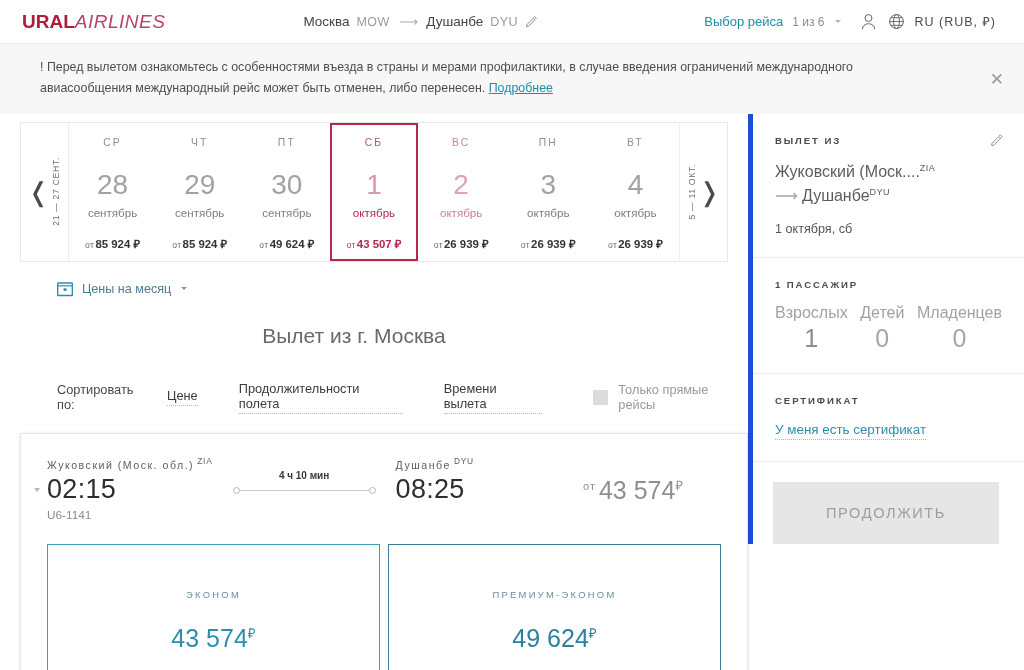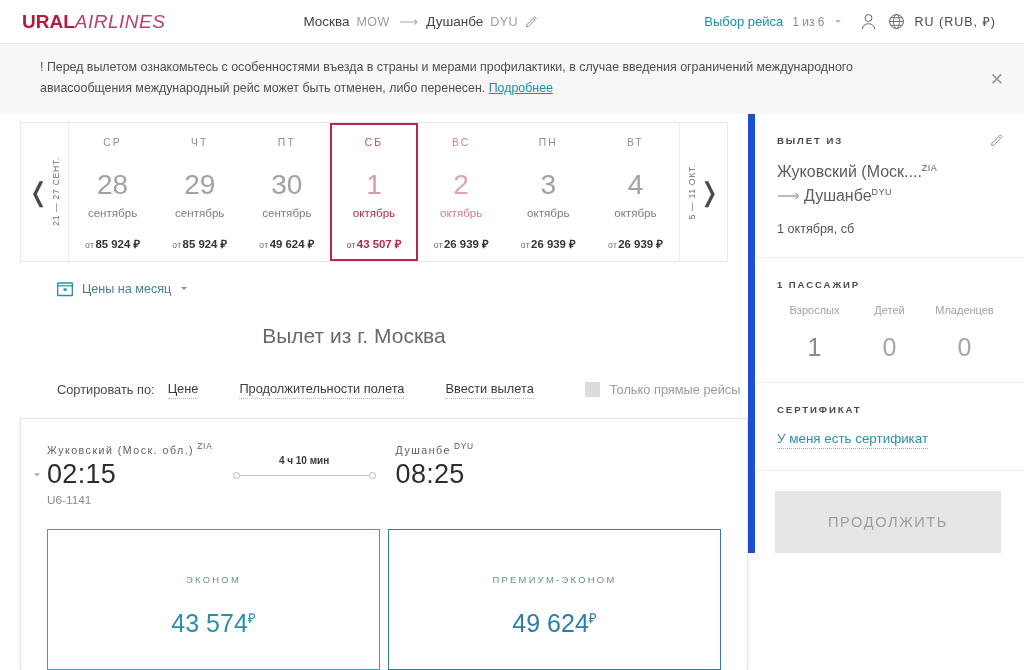--- a/index.html
+++ b/index.html
@@ -92,21 +92,21 @@
   }
 
   
   .main {
     display: flex;
     align-items: flex-start;
   }
   .left-col { width: 758px; }
   .right-col {
     width: 310px;
-    border-left: 7px solid #1d4ed8;
+    border-left: 5px solid #1d4ed8;
   }
 
   
   .datebar-wrap { padding: 8px 20px 0 20px; }
   .datebar {
     display: flex;
     border: 1px solid #e8e8e8;
     background: #fff;
     height: 140px;
   }
@@ -398,24 +398,24 @@
   }
   .pax-row {
     display: flex;
     margin-top: 2px;
   }
   .pax {
     flex: 1;
     text-align: center;
   }
   .pax .pl {
-    font-size: 11px;
+    font-size: 16px;
     color: #a2a2a2;
     display: block;
-    margin-bottom: 18px;
+    margin-bottom: 3px;
   }
   .pax .pv {
     font-size: 25px;
     font-weight: 300;
     color: #a6a6a6;
     line-height: 1.1;
   }
   .pax.active .pv { color: #8c8c8c; }
   .sb-link {
     font-size: 13.4px;
@@ -567,21 +567,21 @@
       <span class="lbl">Цены на месяц</span>
       <span class="caret-dn"></span>
     </div>
 
     <div class="page-title">Вылет из г. Москва</div>
 
     <div class="sortbar">
       <span class="lead">Сортировать по:</span>
       <span class="sortopt">Цене</span>
       <span class="sortopt">Продолжительности полета</span>
-      <span class="sortopt">Ввести вылета</span>
+      <span class="sortopt">Времени вылета</span>
       <span class="direct-wrap">
         <span class="cbox"></span>
         <span class="direct-lbl">Только прямые рейсы</span>
       </span>
     </div>
 
     <div class="flightcard">
       <div class="fc-expand"></div>
       <div class="fc-top">
 
@@ -598,20 +598,23 @@
             <span class="hline"></span>
             <span class="dot"></span>
           </span>
         </div>
 
         <div class="seg">
           <span class="apt"><span>Душанбе</span><sup>DYU</sup></span>
           <span class="tm">08:25</span>
         </div>
 
+        <div class="fc-price">
+          <span class="ot">от</span><span>43 574</span><sup>₽</sup>
+        </div>
       </div>
 
       <div class="fares">
         <div class="fare econom">
           <div class="fname">ЭКОНОМ</div>
           <div class="fprice"><span>43 574</span><sup>₽</sup></div>
         </div>
         <div class="fare">
           <div class="fname">ПРЕМИУМ-ЭКОНОМ</div>
           <div class="fprice"><span>49 624</span><sup>₽</sup></div>

